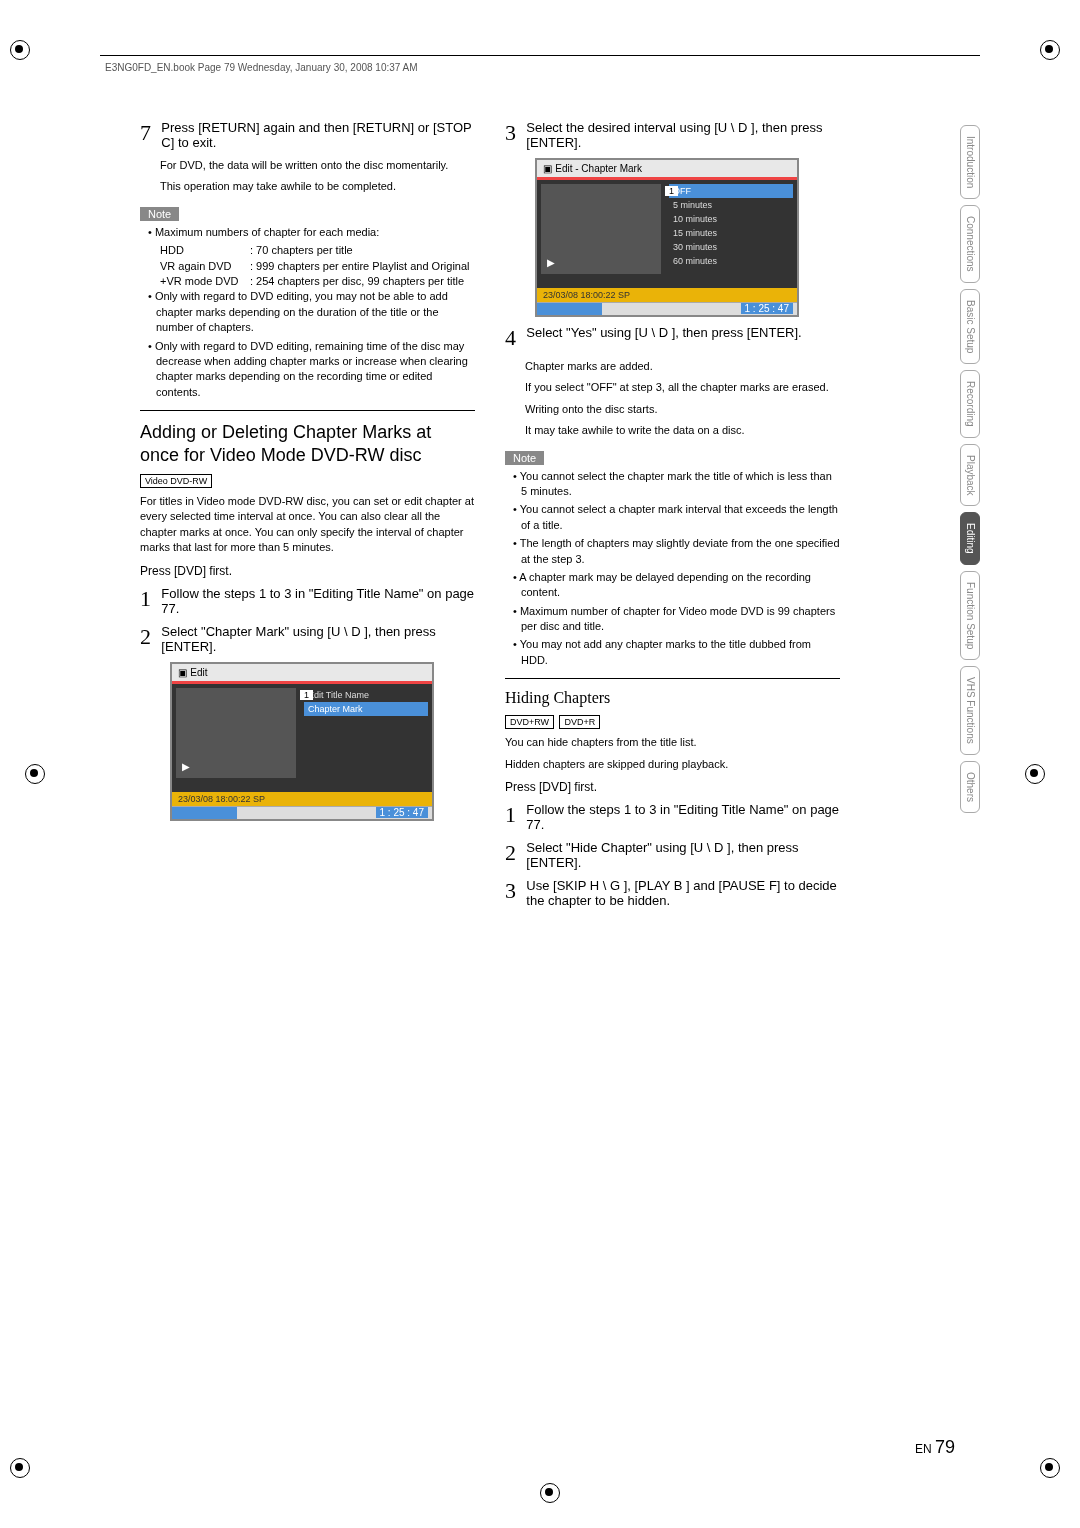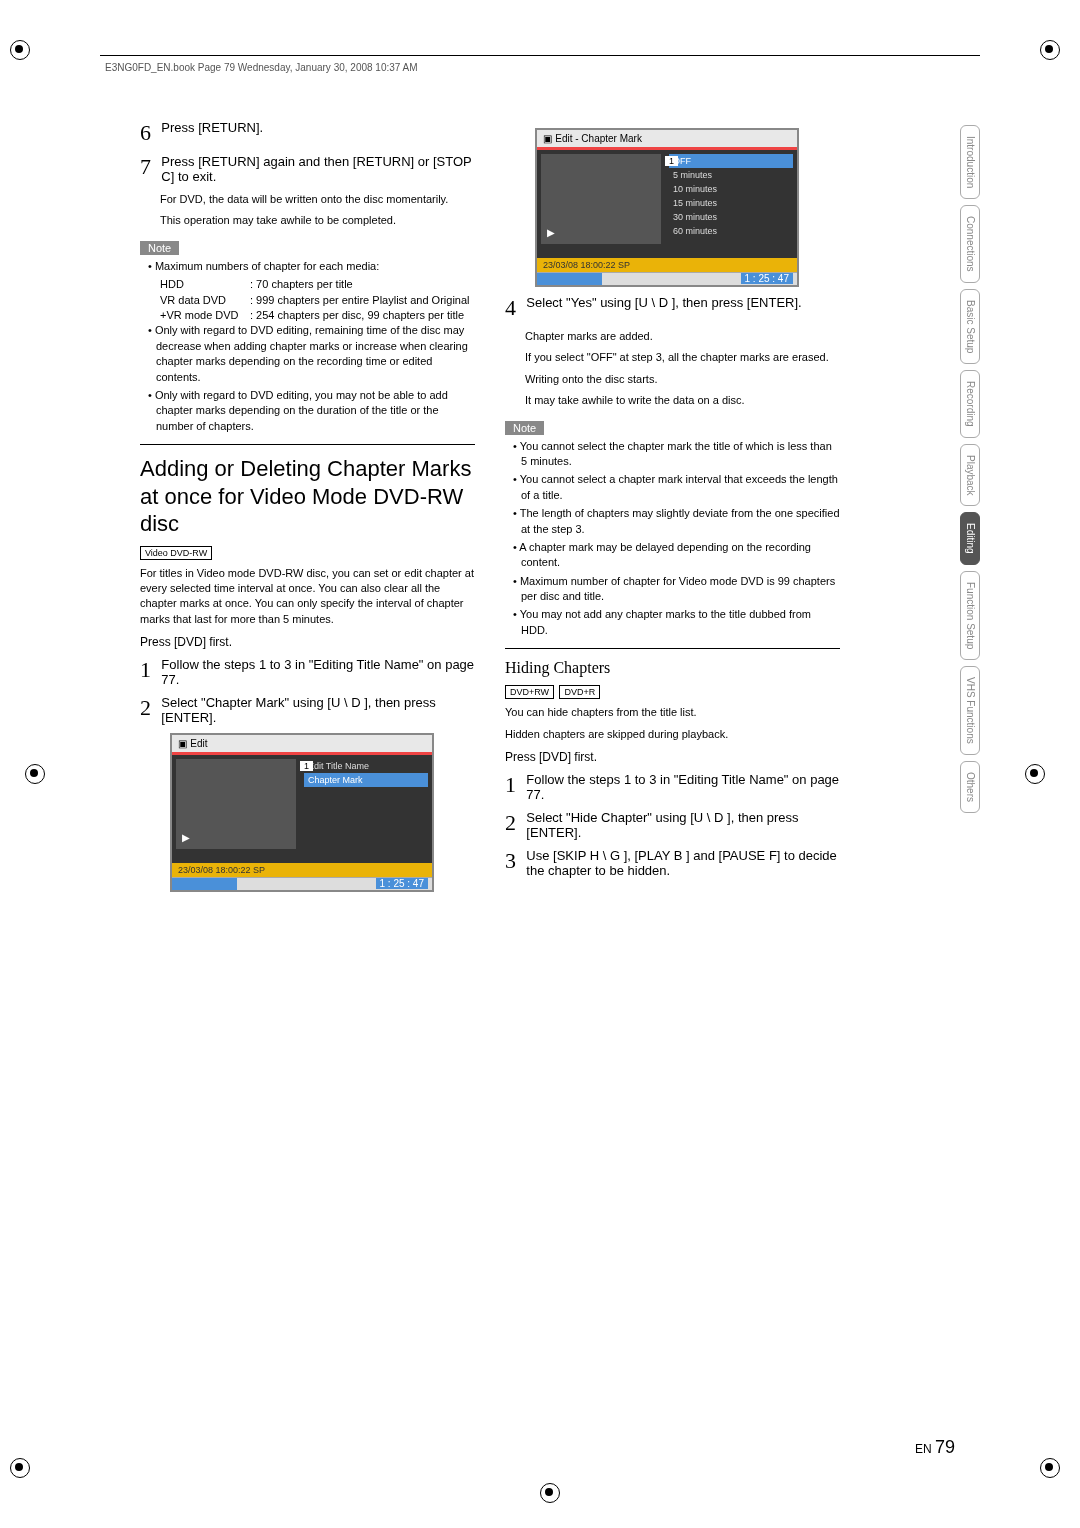--- a/index.html
+++ b/index.html
@@ -105,21 +105,21 @@
   .tbl .l1 { width:90px; }
   .tbl .l2 { flex:1; }
 
   hr.sep {
     border: none;
     border-top: 1px solid #000;
     margin: 10px 0;
   }
   h2.section {
     font-family: Arial, sans-serif;
-    font-size: 22px;
+    font-size: 18px;
     font-weight: normal;
     margin: 4px 0 6px 0;
     line-height: 1.25;
   }
   h3.section {
     font-family: Liberation Serif, serif;
     font-size: 16px;
     font-weight: normal;
     margin: 4px 0 6px 0;
   }
@@ -251,49 +251,45 @@
     <div class="tab active">Editing</div>
     <div class="tab">Function Setup</div>
     <div class="tab">VHS Functions</div>
     <div class="tab">Others</div>
   </div>
 
   <div class="columns">
 
     <div class="col">
       <div class="step-row">
-        <span class="step-num">6</span>
-        <span class="step-text">Press [RETURN].</span>
-      </div>
-      <div class="step-row">
         <span class="step-num">7</span>
         <span class="step-text">Press [RETURN] again and then [RETURN] or [STOP C] to exit.</span>
       </div>
       <div class="sub">For DVD, the data will be written onto the disc momentarily.</div>
       <div class="sub">This operation may take awhile to be completed.</div>
 
       <div class="note-badge">Note</div>
       <div class="bullets">
         <div class="b">• Maximum numbers of chapter for each media:</div>
         <div class="tbl">
           <div class="r">
               <span class="l1">HDD</span>
               <span class="l2">: 70 chapters per title</span>
             </div>
           <div class="r">
-              <span class="l1">VR data DVD</span>
+              <span class="l1">VR again DVD</span>
               <span class="l2">: 999 chapters per entire Playlist and Original</span>
             </div>
           <div class="r">
               <span class="l1">+VR mode DVD</span>
               <span class="l2">: 254 chapters per disc, 99 chapters per title</span>
             </div>
         </div>
+        <div class="b">• Only with regard to DVD editing, you may not be able to add chapter marks depending on the duration of the title or the number of chapters.</div>
         <div class="b">• Only with regard to DVD editing, remaining time of the disc may decrease when adding chapter marks or increase when clearing chapter marks depending on the recording time or edited contents.</div>
-        <div class="b">• Only with regard to DVD editing, you may not be able to add chapter marks depending on the duration of the title or the number of chapters.</div>
       </div>
 
       <hr class="sep">
 
       <h2 class="section">Adding or Deleting Chapter Marks at once for Video Mode DVD-RW disc</h2>
       <span class="disc-badge">Video DVD-RW</span>
       <div class="bodytext">For titles in Video mode DVD-RW disc, you can set or edit chapter at every selected time interval at once. You can also clear all the chapter marks at once. You can only specify the interval of chapter marks that last for more than 5 minutes.</div>
       <div class="dvd-first">Press [DVD] first.</div>
 
       <div class="step-row">
@@ -323,20 +319,24 @@
         </div>
         <div class="ui-status">23/03/08  18:00:22  SP</div>
         <div class="ui-progress">
           <div class="fill"></div>
           <span class="time">1 : 25 : 47</span>
         </div>
       </div>
     </div>
 
     <div class="col">
+      <div class="step-row">
+        <span class="step-num">3</span>
+        <span class="step-text">Select the desired interval using [U \ D ], then press [ENTER].</span>
+      </div>
 
       
       <div class="ui-box">
         <div class="ui-title">
           <span>▣ </span>
           <span>Edit - Chapter Mark</span>
         </div>
         <div class="ui-body">
           <div class="ui-preview">
             <span class="play">▶</span>

